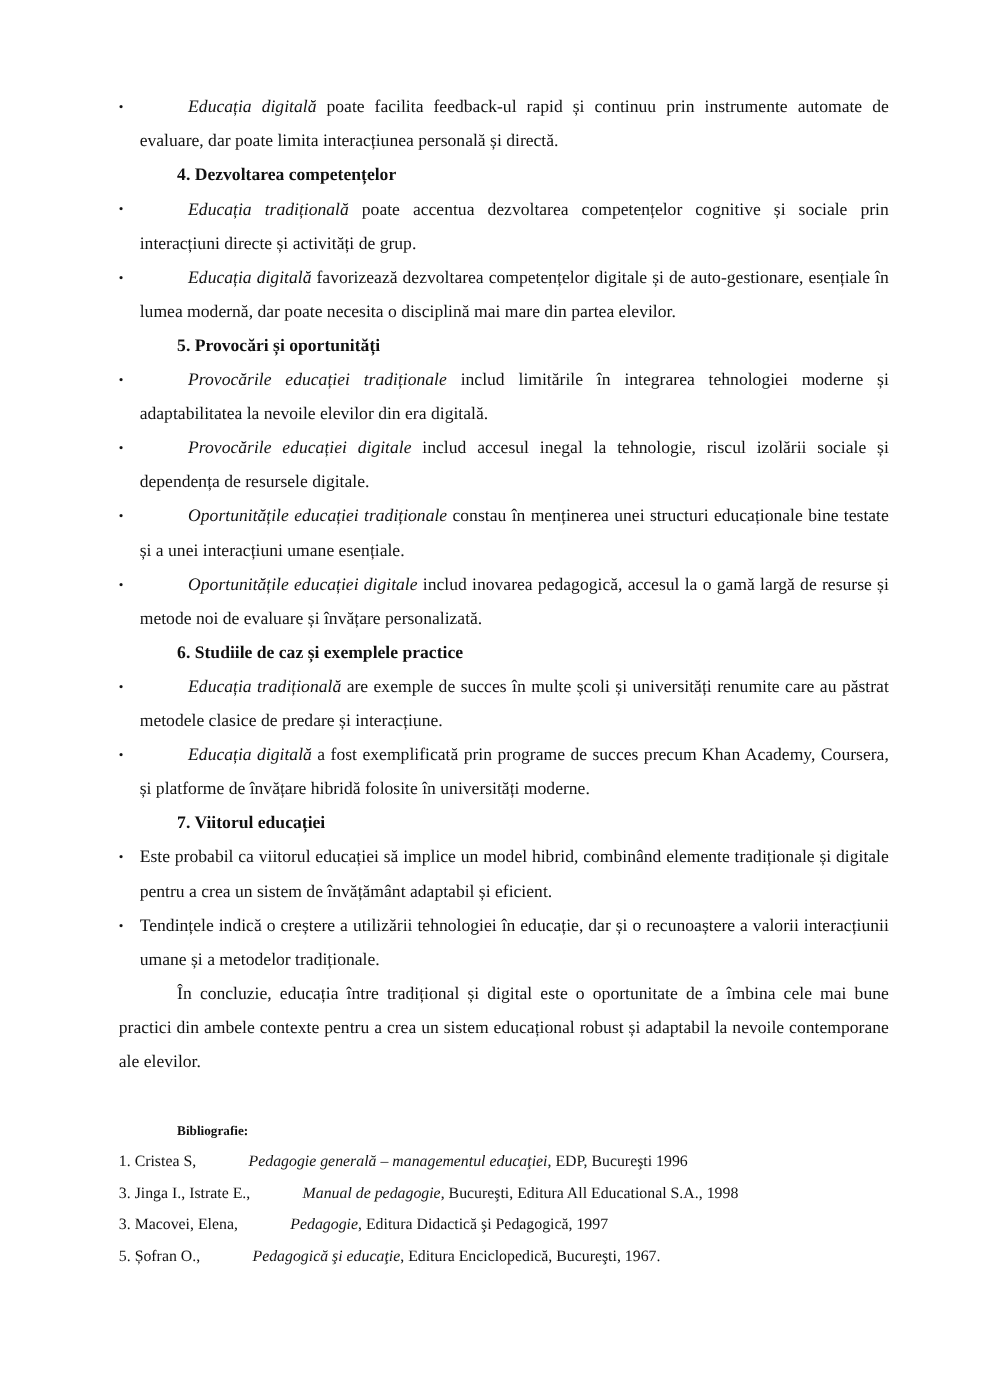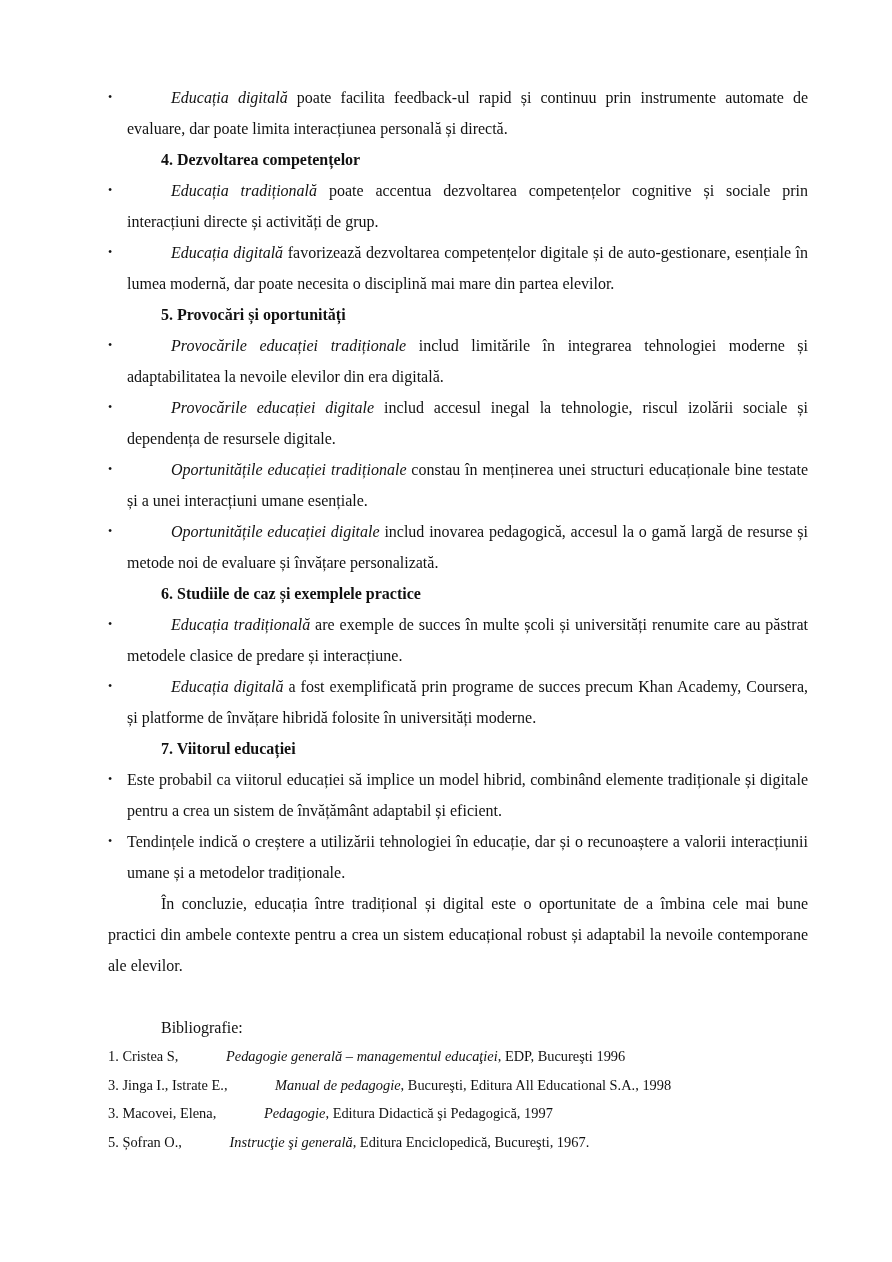--- a/index.html
+++ b/index.html
@@ -24,21 +24,21 @@
       font-weight: bold; padding-left: 53px;
     }
     .conclusion {
       text-indent: 53px; text-align: justify; text-align-last: left;
     }
     em { font-style: italic; margin-left: 44px; }
     .biblio {
       position: absolute; left: 108px; top: 1014px; width: 700px;
       font-size: 14.4px; line-height: 28.4px;
     }
-    .biblio-title { font-weight: normal; padding-left: 53px; font-size: 16px; }
+    .biblio-title { font-weight: bold; padding-left: 53px; font-size: 12px; }
   </style>
 </head>
 <body>
 
 <div class="page">
 
   <div class="bullet">
     <span class="dot">•</span>
     <em>Educația digitală</em><span> poate facilita feedback-ul rapid și continuu prin instrumente automate de evaluare, dar poate limita interacțiunea personală și directă.</span>
   </div>
@@ -99,15 +99,15 @@
   <div>
     <span>1. Cristea S, </span><em>Pedagogie generală – managementul educaţiei</em><span>, EDP, Bucureşti 1996</span>
   </div>
   <div>
     <span>3. Jinga I., Istrate E., </span><em>Manual de pedagogie</em><span>, Bucureşti, Editura All Educational S.A., 1998</span>
   </div>
   <div>
     <span>3. Macovei, Elena, </span><em>Pedagogie</em><span>, Editura Didactică şi Pedagogică, 1997</span>
   </div>
   <div>
-    <span>5. Șofran O., </span><em>Instrucţie şi generală</em><span>, Editura Enciclopedică, Bucureşti, 1967.</span>
+    <span>5. Șofran O., </span><em>Pedagogică şi educaţie</em><span>, Editura Enciclopedică, Bucureşti, 1967.</span>
   </div>
 </div>
 
 </body></html>

